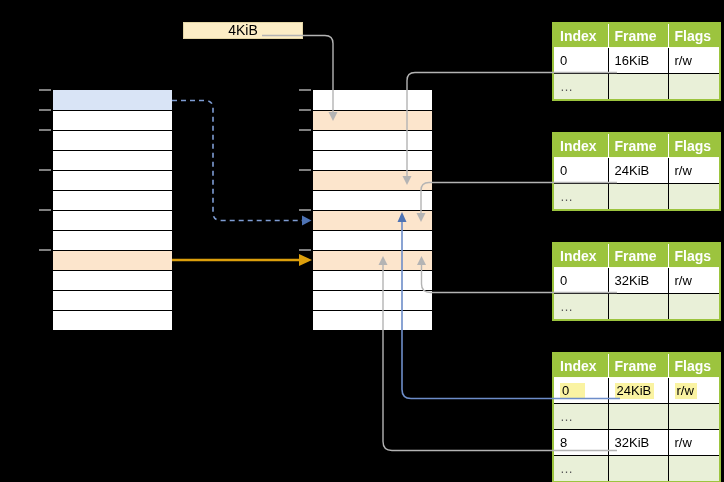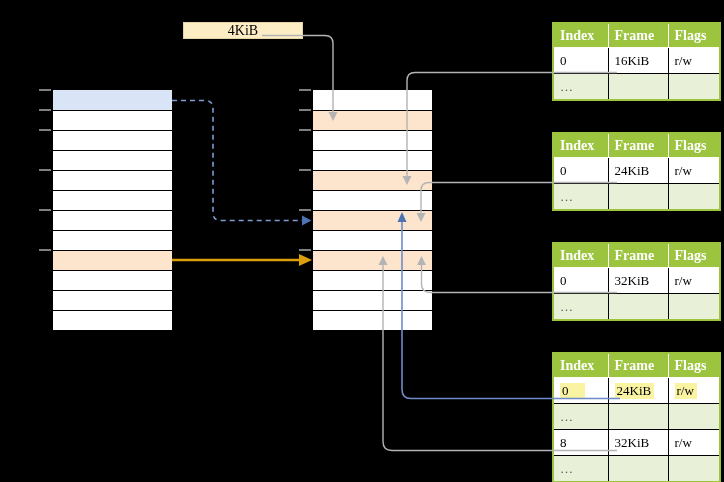--- a/index.html
+++ b/index.html
@@ -1,18 +1,18 @@
 <!DOCTYPE html>
 <html style="--c-background: #000000; --c-header-green: #9CC43E; --c-row-light-green: #E9F0D8; --c-row-blue: #D9E4F6; --c-row-orange: #FCE5CC; --c-label-cream: #FCEDC5; --c-highlight-yellow: #FAF3A2; --c-connector-gray: #B4B4B4; --c-connector-blue: #6D8DC9; --c-connector-blue-dark: #4E73B4; --c-connector-dashed-blue: #7E9CD3; --c-connector-orange: #DC9F0C; --c-tick-gray: #7F7F7F; --c-ellipsis-text: #5A5A5A;"><head>
 <meta charset="utf-8">
 <style>
   html,body{margin:0;padding:0;background:#000;}
   #canvas{
     position:relative;width:724px;height:482px;background:var(--c-background,#000);
-    overflow:hidden;font-family:Liberation Serif, serif;
+    overflow:hidden;font-family:Liberation Sans, sans-serif;
   }
   
   .size-label{
     position:absolute;left:183px;top:22px;width:120px;height:17px;
     background:var(--c-label-cream);border:1px solid #e3d5a5;box-sizing:border-box;
     color:#000;font-size:14px;line-height:15px;text-align:center;
   }
   
   .mem-col{position:absolute;top:90px;width:119px;height:240px;}
   #mem-left{left:53px;}

